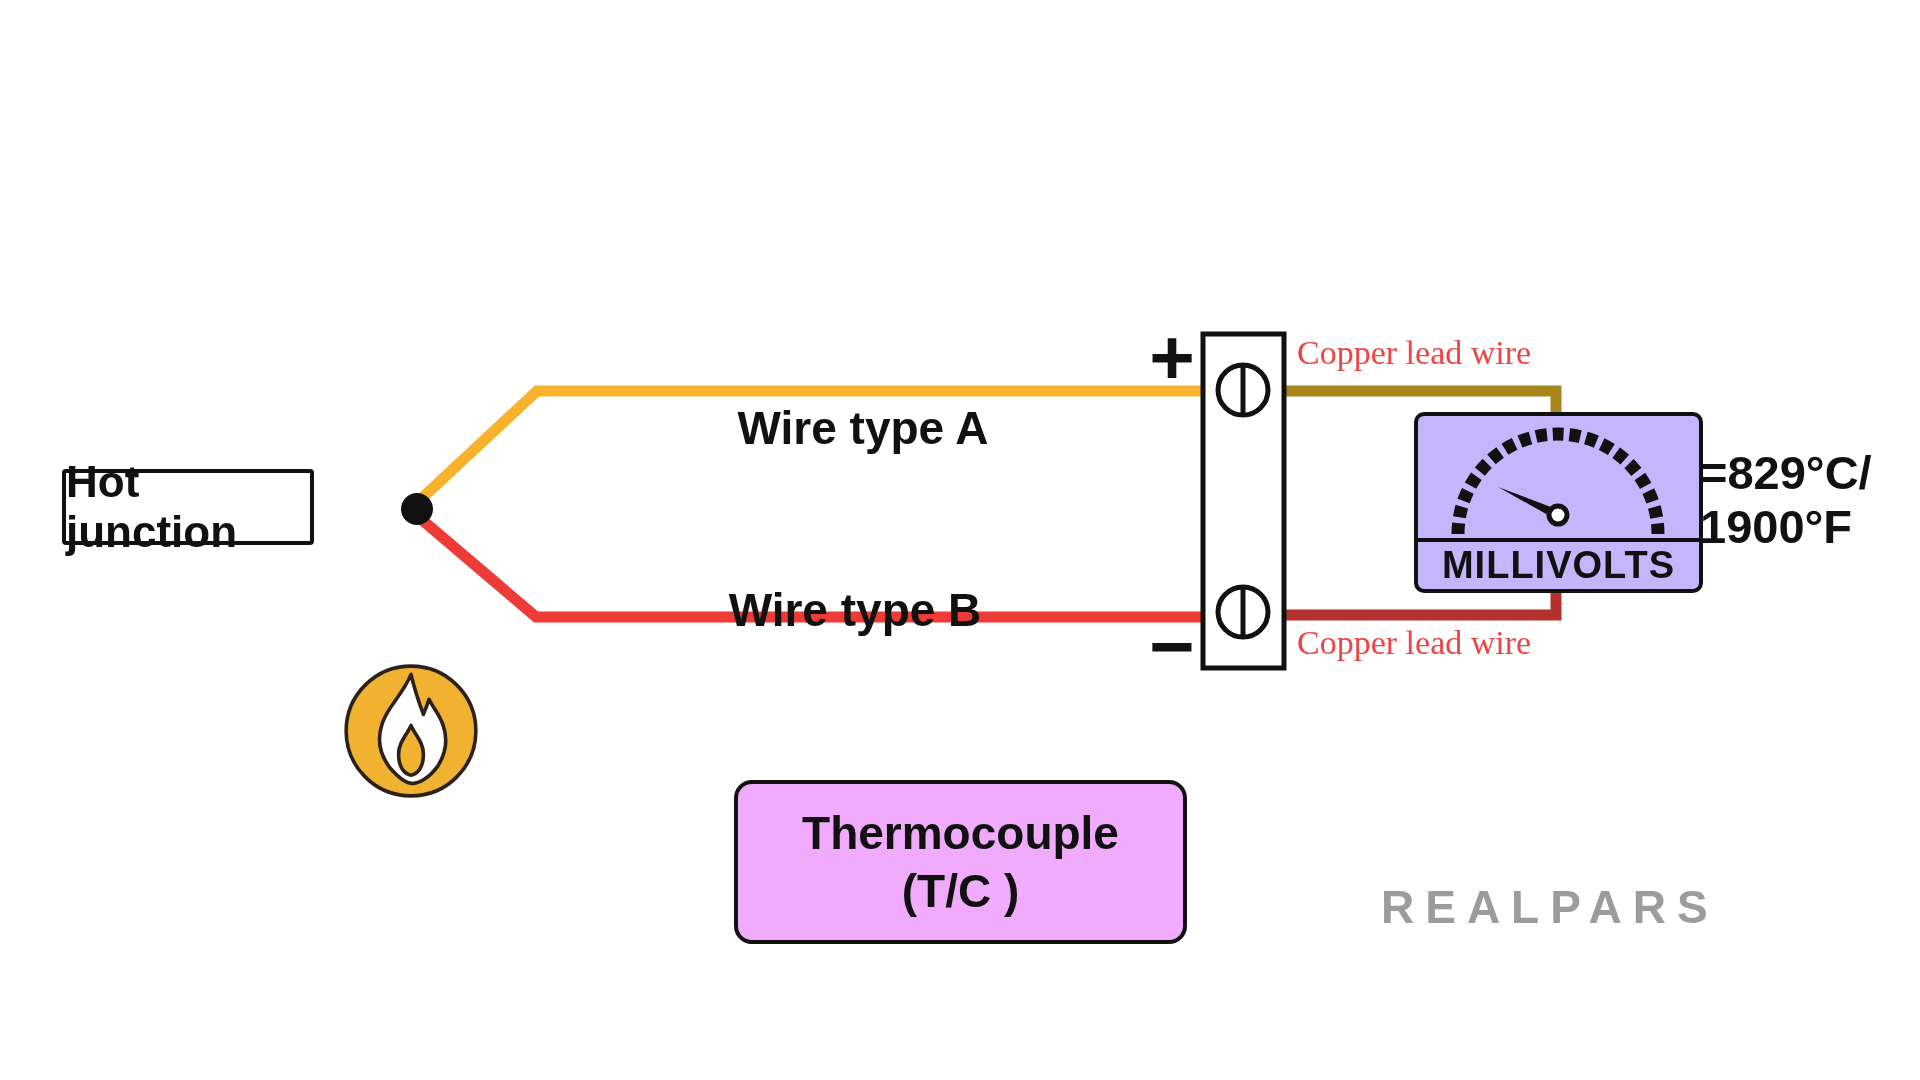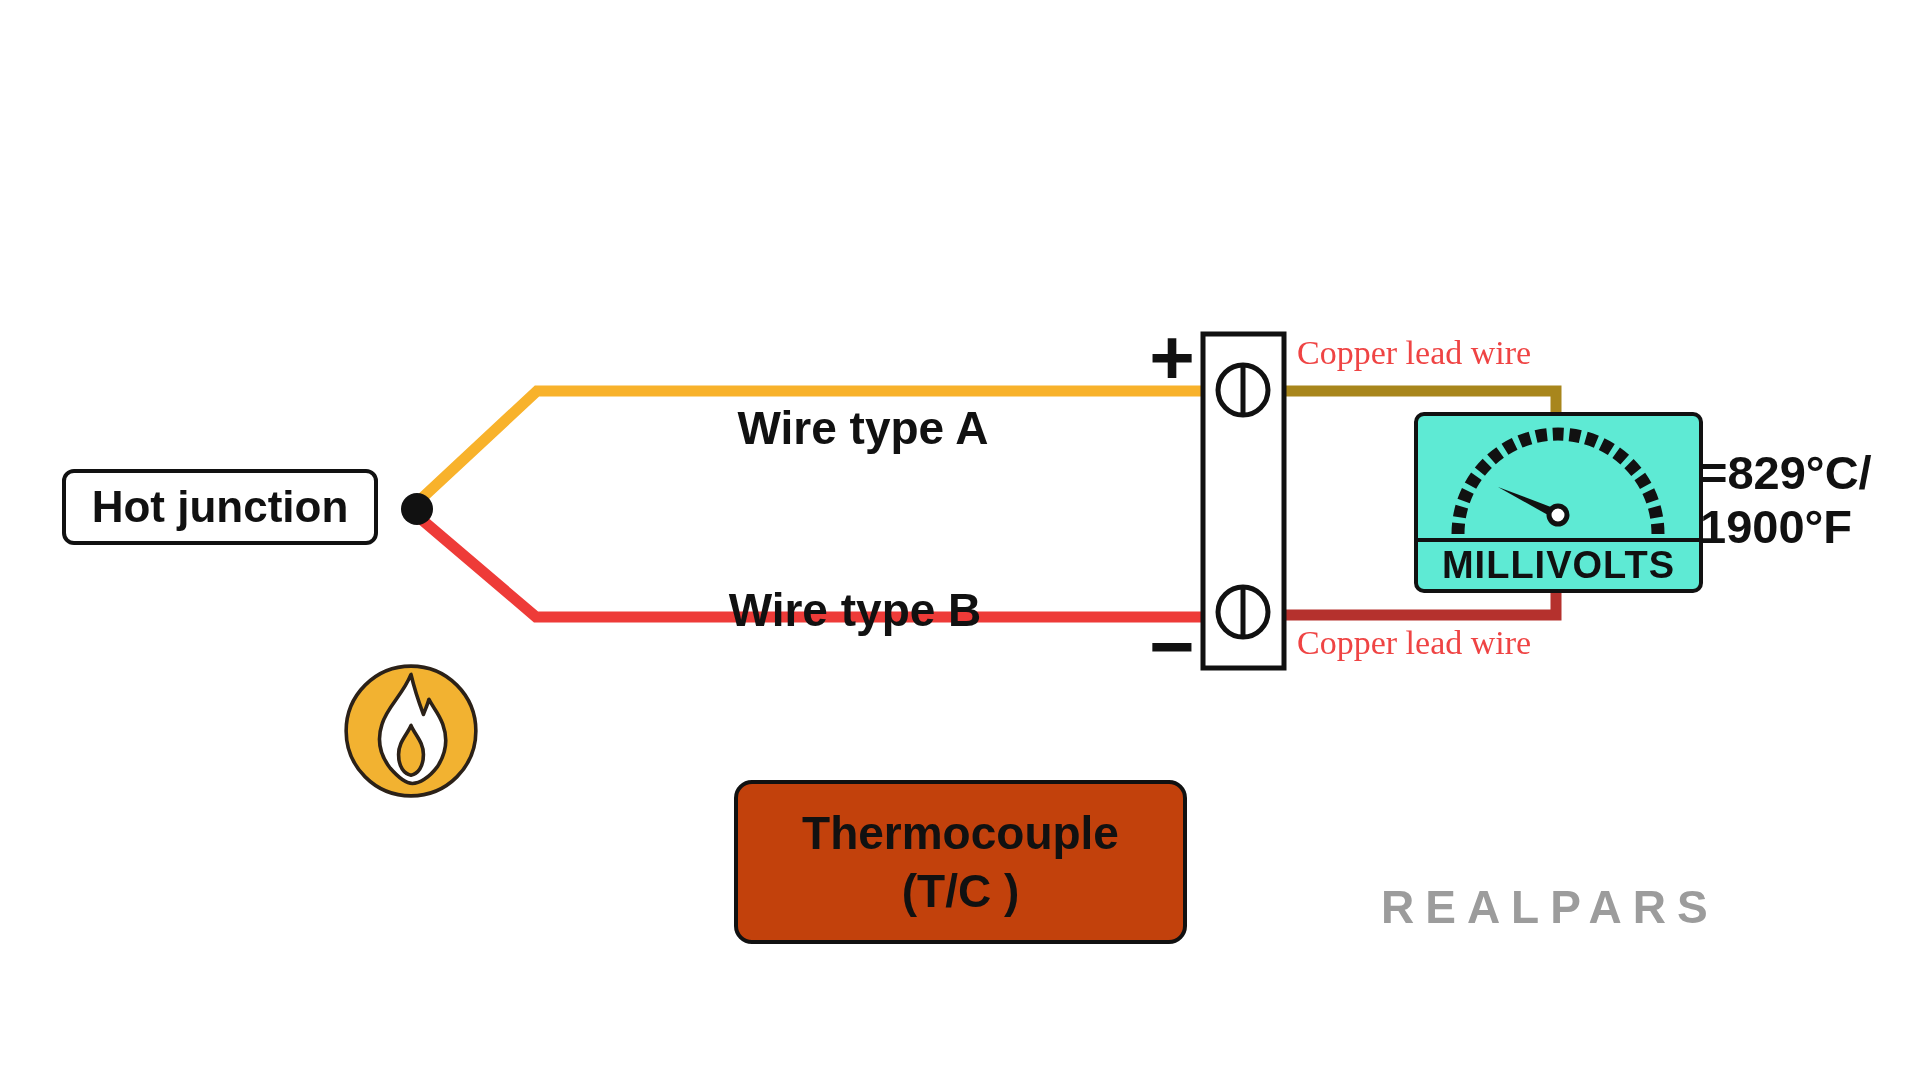--- a/index.html
+++ b/index.html
@@ -1,32 +1,32 @@
 <!DOCTYPE html>
 <html><head>
 <meta charset="utf-8">
 <style>
   html,body{margin:0;padding:0;background:#fff;}
   .stage{position:relative;width:1920px;height:1080px;background:#ffffff;overflow:hidden;
          font-family:"Liberation Sans", sans-serif;color:#111;}
   .wires-svg{position:absolute;left:0;top:0;}
-  .label-box{position:absolute;left:62px;top:469px;width:316px;height:76px;background:#fff;
-             border:4px solid #111;border-radius:12px;display:flex;align-items:center;justify-content:center;
+  .label-box{position:absolute;left:62px;top:469px;width:252px;height:76px;background:#fff;
+             border:4px solid #111;border-radius:4px;display:flex;align-items:center;justify-content:center;
              font-size:44px;font-weight:700;box-sizing:border-box;}
   .wire-label{position:absolute;width:320px;text-align:center;font-size:46px;font-weight:700;}
   .wire-a-label{left:703px;top:401px;}
   .wire-b-label{left:695px;top:549px;margin-top:34px;}
   .copper-label{position:absolute;font-size:34px;font-weight:400;color:#ef4444;white-space:nowrap;font-family:Liberation Serif, serif;}
   .copper-top{left:1297px;top:334px;}
   .copper-bottom{left:1297px;top:624px;}
   .polarity{position:absolute;width:84px;height:84px;display:flex;align-items:center;justify-content:center;
             font-size:78px;font-weight:700;line-height:1;}
   .plus{left:1130px;top:315px;}
   .minus{left:1130px;top:604px;}
-  .meter{position:absolute;left:1414px;top:412px;width:289px;height:181px;background:#5eead4;
+  .meter{position:absolute;left:1414px;top:412px;width:289px;height:181px;background:#c4b5fd;
          border:4px solid #111;border-radius:10px;box-sizing:border-box;display:flex;flex-direction:column;}
   .meter-gauge{flex:1;display:flex;align-items:flex-end;justify-content:center;overflow:hidden;}
   .meter-band{height:51px;border-top:4px solid #111;box-sizing:border-box;display:flex;
               align-items:center;justify-content:center;font-size:38px;font-weight:700;letter-spacing:1px;}
   .reading{position:absolute;left:1700px;top:446px;font-size:47px;font-weight:700;line-height:54px;white-space:nowrap;}
   .thermo-box{position:absolute;left:734px;top:780px;width:453px;height:164px;border:4px solid #111;
               border-radius:18px;box-sizing:border-box;display:flex;flex-direction:column;align-items:center;
               justify-content:center;font-size:46px;font-weight:700;line-height:58px;}
   .flame-wrap{position:absolute;left:342px;top:662px;width:138px;height:138px;}
   .watermark{position:absolute;left:1381px;top:880px;font-size:46px;font-weight:700;letter-spacing:11px;}
@@ -103,20 +103,20 @@
                C62 31 60 35 59 38
                C56 30 53 22 50 9 Z" fill="#fff" stroke="#2b2118" stroke-width="2.6" stroke-linejoin="round"></path>
       <path d="M50 46
                C47 53 41 58 41 67
                C41 76 45 81 50 82
                C55 81 59 76 59 67
                C59 58 53 53 50 46 Z" stroke="#2b2118" stroke-width="2.6" stroke-linejoin="round" fill="#F2B231"></path>
     </svg>
   </div>
 
-  <div class="thermo-box" style="background-color: #c2410c;">
+  <div class="thermo-box" style="background-color: #f0abfc;">
     <div>Thermocouple</div>
     <div>(T/C )</div>
   </div>
 
   <div class="watermark" style="color: rgb(156, 156, 156);">REALPARS</div>
 
 </div>
 
 </body></html>

